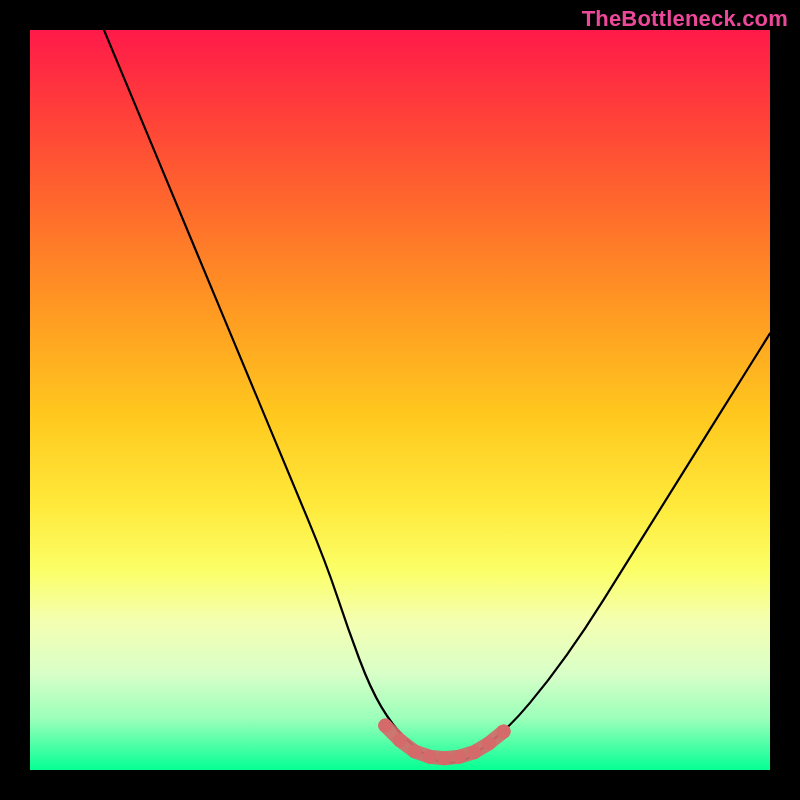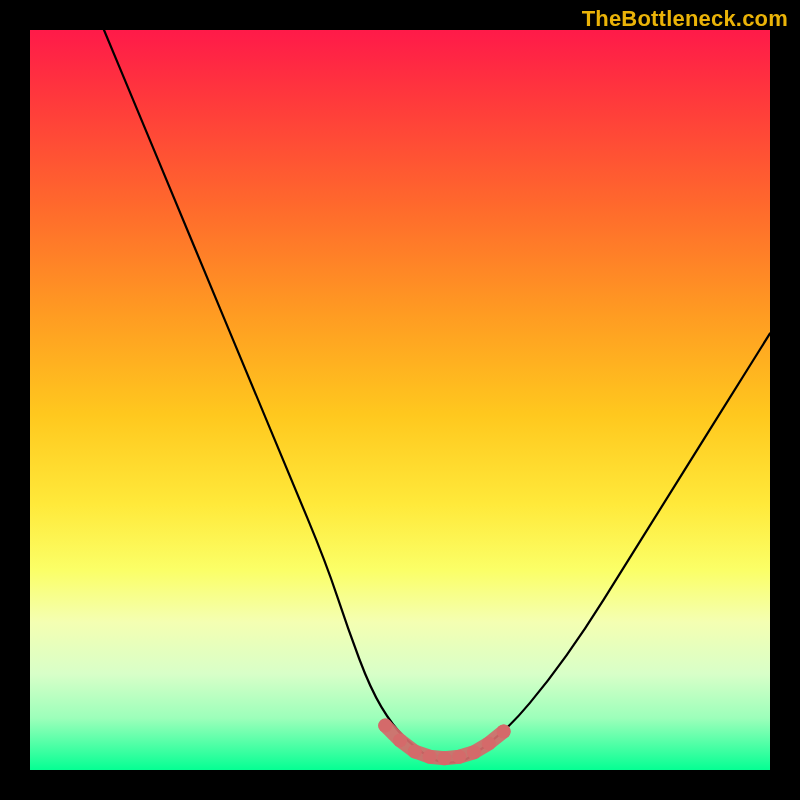--- a/index.html
+++ b/index.html
@@ -34,21 +34,21 @@
       #f4ffb2 80%,
       #d8ffc8 87%,
       #9cffba 93%,
       #05ff93 100%
     );
   }
   .watermark {
     position: absolute;
     top: 6px;
     right: 12px;
-    color: #eab308;
+    color: #ec4899;
     font-size: 22px;
     font-weight: 600;
     letter-spacing: 0.2px;
     user-select: none;
   }
   svg.curve {
     position: absolute;
     inset: 0;
     width: 100%;
     height: 100%;

